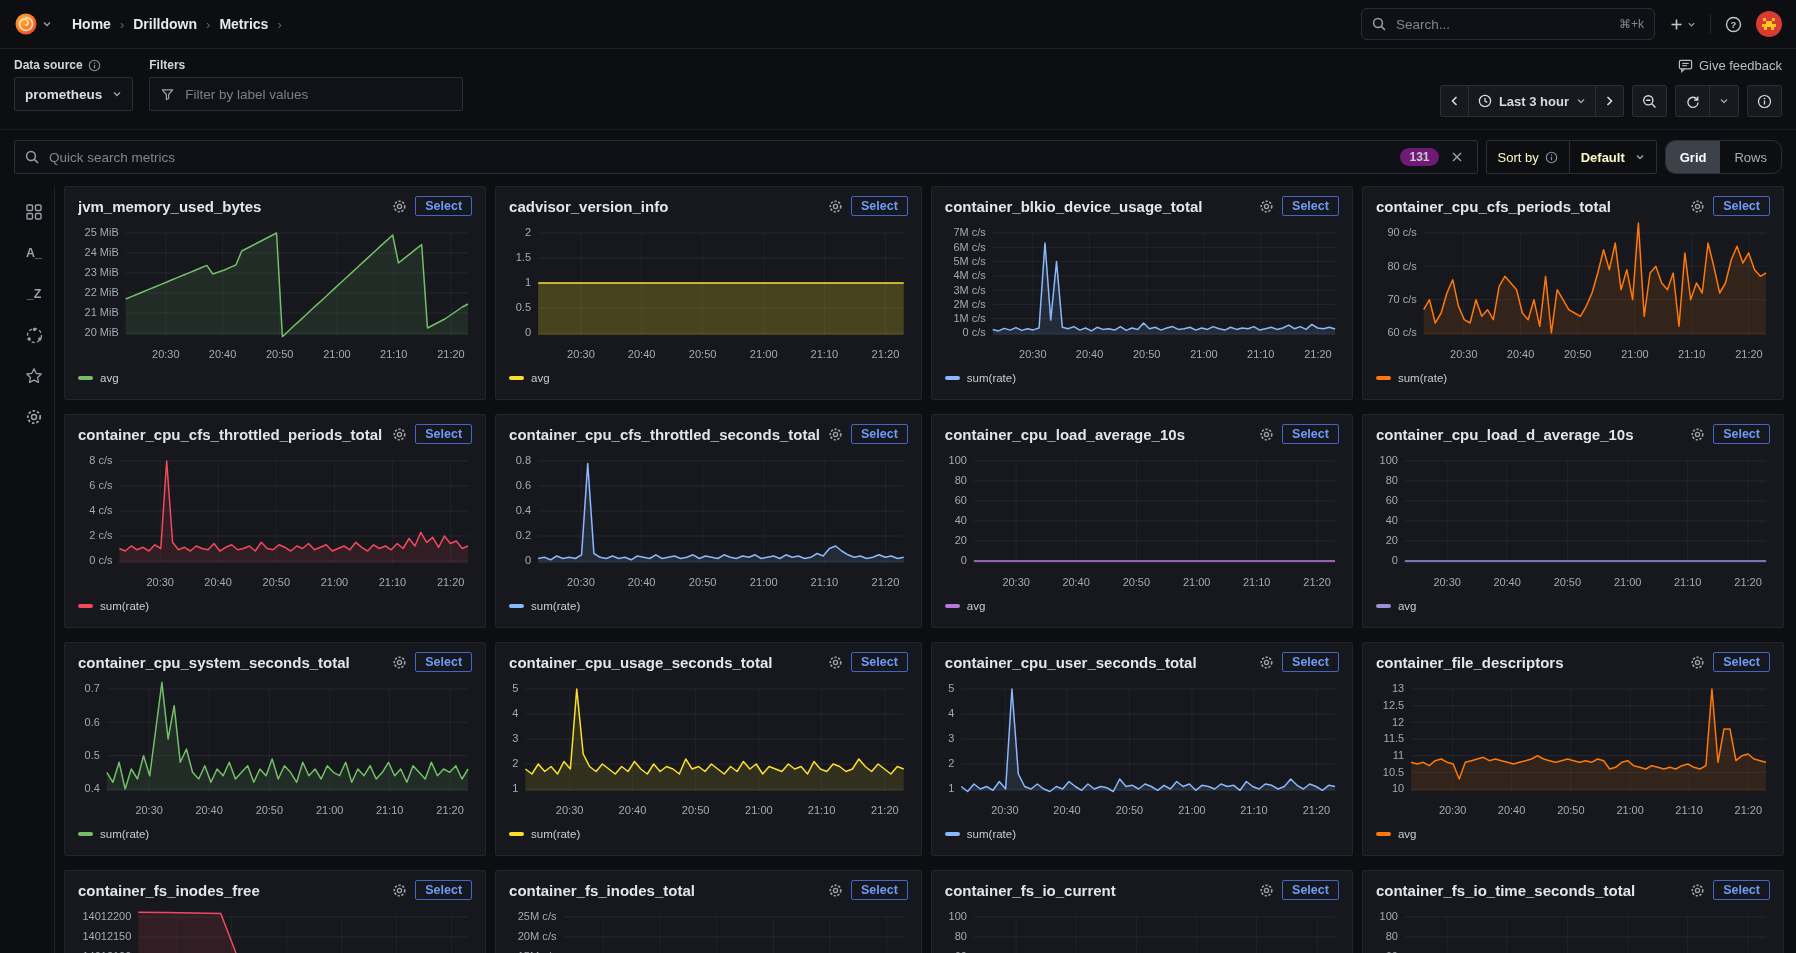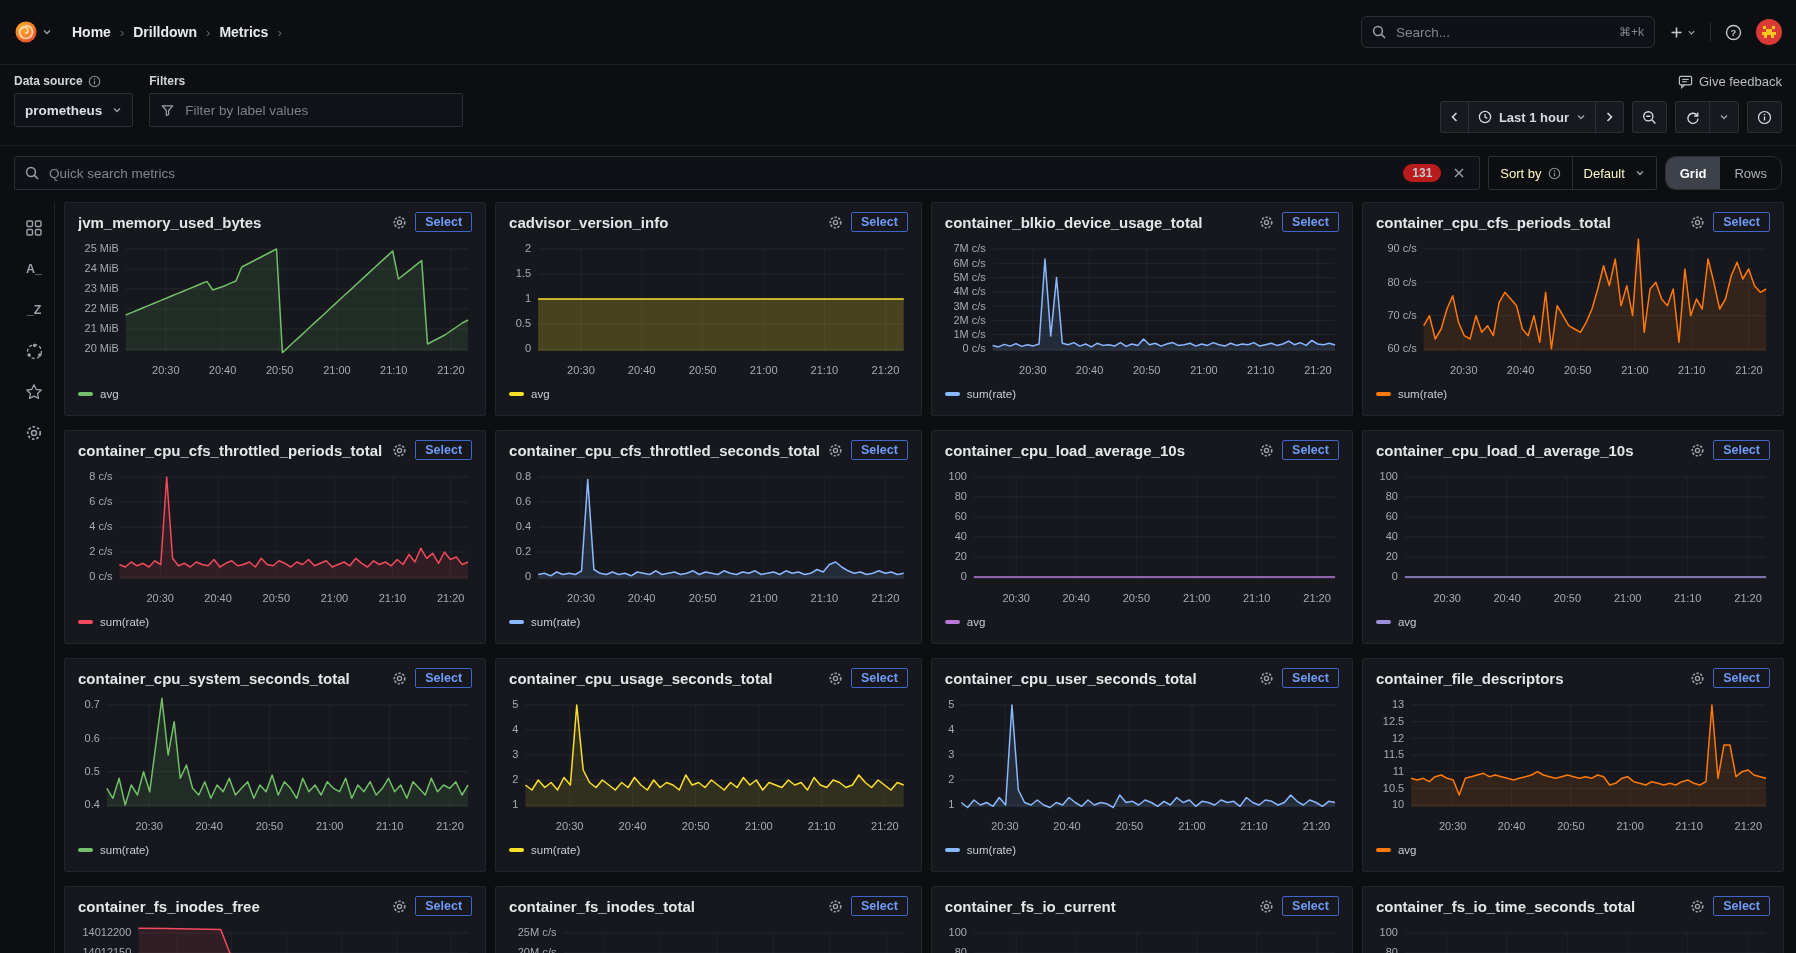--- a/index.html
+++ b/index.html
@@ -1,19 +1,19 @@
 <!DOCTYPE html>
 <html><head>
 <meta charset="utf-8">
 <style>
   html,body{margin:0;padding:0;background:#0d0e11;}
   body{width:1796px;height:953px;overflow:hidden;font-family:"Liberation Sans",sans-serif;color:#d8dbe0;-webkit-font-smoothing:antialiased;}
   svg{display:block;}
   
-  .nav{height:40px;display:flex;align-items:center;justify-content:space-between;padding:12px 14px;border-bottom:1px solid #1d1f24;background:#0d0e11;}
+  .nav{height:40px;display:flex;align-items:center;justify-content:space-between;padding:4px 14px;border-bottom:1px solid #1d1f24;background:#0d0e11;}
   .nav-left{display:flex;align-items:center;gap:10px;}
   .logo-btn{display:flex;align-items:center;gap:4px;cursor:pointer;}
   .crumbs{display:flex;align-items:center;gap:9px;margin-left:10px;}
   .crumb{font-size:14px;font-weight:600;color:#e8eaed;cursor:pointer;}
   .crumb-sep{color:#62666e;font-size:13px;}
   .nav-right{display:flex;align-items:center;gap:10px;}
   .searchbox{width:272px;height:30px;border:1px solid #2b2e34;border-radius:6px;display:flex;align-items:center;gap:8px;padding:0 10px;background:#101116;}
   .searchbox input{flex:1;background:transparent;border:0;outline:0;color:#c9cdd3;font-size:13.5px;font-family:inherit;}
   .searchbox input::placeholder{color:#82868e;}
   .kbd{font-size:12px;color:#82868e;}
@@ -31,25 +31,25 @@
   .feedback{display:flex;align-items:center;gap:6px;font-size:13px;color:#b9bdc4;cursor:pointer;}
   .timebar{display:flex;align-items:center;gap:8px;}
   .btngrp{display:flex;border:1px solid #2b2e34;border-radius:2px;overflow:hidden;}
   .tbtn{height:30px;display:flex;align-items:center;gap:7px;padding:0 9px;background:#17191e;color:#d7dade;font-size:13px;font-weight:600;cursor:pointer;border-right:1px solid #2b2e34;}
   .tbtn:last-child{border-right:0;}
   
   .qsrow{display:flex;align-items:center;gap:8px;margin:10px 14px 12px;}
   .qsbox{flex:1;height:32px;border:1px solid #2b2e34;border-radius:2px;display:flex;align-items:center;gap:8px;padding:0 10px;background:#101116;}
   .qsbox input{flex:1;background:transparent;border:0;outline:0;color:#c9cdd3;font-size:13.5px;font-family:inherit;}
   .qsbox input::placeholder{color:#82868e;}
-  .badge{background:#b91c1c;border-radius:9px;padding:2px 9px;font-size:12px;font-weight:600;color:#c6cad0;}
+  .badge{background:#701a75;border-radius:9px;padding:2px 9px;font-size:12px;font-weight:600;color:#c6cad0;}
   .clear-x{cursor:pointer;display:flex;padding:2px 4px;}
   .sortgrp{display:flex;border:1px solid #2b2e34;border-radius:2px;height:32px;}
   .sortcell{display:flex;align-items:center;gap:6px;padding:0 11px;font-size:13px;color:#fef9c3;border-right:1px solid #2b2e34;}
-  .sortcell:last-child{border-right:0;cursor:pointer;font-weight:400;gap:10px;}
+  .sortcell:last-child{border-right:0;cursor:pointer;font-weight:700;gap:10px;}
   .viewtoggle{display:flex;border:1px solid #2b2e34;border-radius:10px;height:32px;overflow:hidden;}
   .vt{display:flex;align-items:center;padding:0 14px;font-size:13px;color:#a9aeb6;cursor:pointer;}
   .vt.active{background:#3c414a;color:#fff;font-weight:600;}
   
   .main{display:flex;padding:0 12px 0 14px;gap:9px;height:781px;}
   .sidebar{width:40px;border-right:1px solid #1e2026;display:flex;flex-direction:column;align-items:center;gap:21px;padding-top:16px;}
   .sbicon{width:20px;height:20px;display:flex;align-items:center;justify-content:center;color:#9aa0a9;cursor:pointer;}
   .txticon{font-size:12.5px;font-weight:700;color:#9aa0a9;letter-spacing:0;}
   .grid{flex:1;display:grid;grid-template-columns:repeat(4,1fr);gap:14px 9px;grid-auto-rows:214px;}
   .panel{background:#16181d;border:1px solid #22252b;border-radius:2px;padding:9px 13px 7px;display:flex;flex-direction:column;box-sizing:border-box;}
@@ -192,21 +192,21 @@
               <polyline points="6.5,2 2.5,6 6.5,10" fill="none" stroke="#d7dade" stroke-width="1.6"></polyline>
             </svg>
         </span>
         <span class="tbtn">
           <span>
             <svg width="14" height="14" viewBox="0 0 14 14">
                 <circle cx="7" cy="7" r="5.6" fill="none" stroke="#d7dade" stroke-width="1.3"></circle>
                 <polyline points="7,4 7,7.2 9.3,8.3" fill="none" stroke="#d7dade" stroke-width="1.3"></polyline>
               </svg>
           </span>
-          <span>Last 1 hour</span>
+          <span>Last 3 hour</span>
           <svg width="10" height="10" viewBox="0 0 10 10">
               <polyline points="2,3.5 5,6.5 8,3.5" fill="none" stroke="#9aa0a9" stroke-width="1.4"></polyline>
             </svg>
         </span>
         <span class="tbtn">
           <svg width="9" height="12" viewBox="0 0 9 12">
               <polyline points="2.5,2 6.5,6 2.5,10" fill="none" stroke="#d7dade" stroke-width="1.6"></polyline>
             </svg>
         </span>
       </div>

